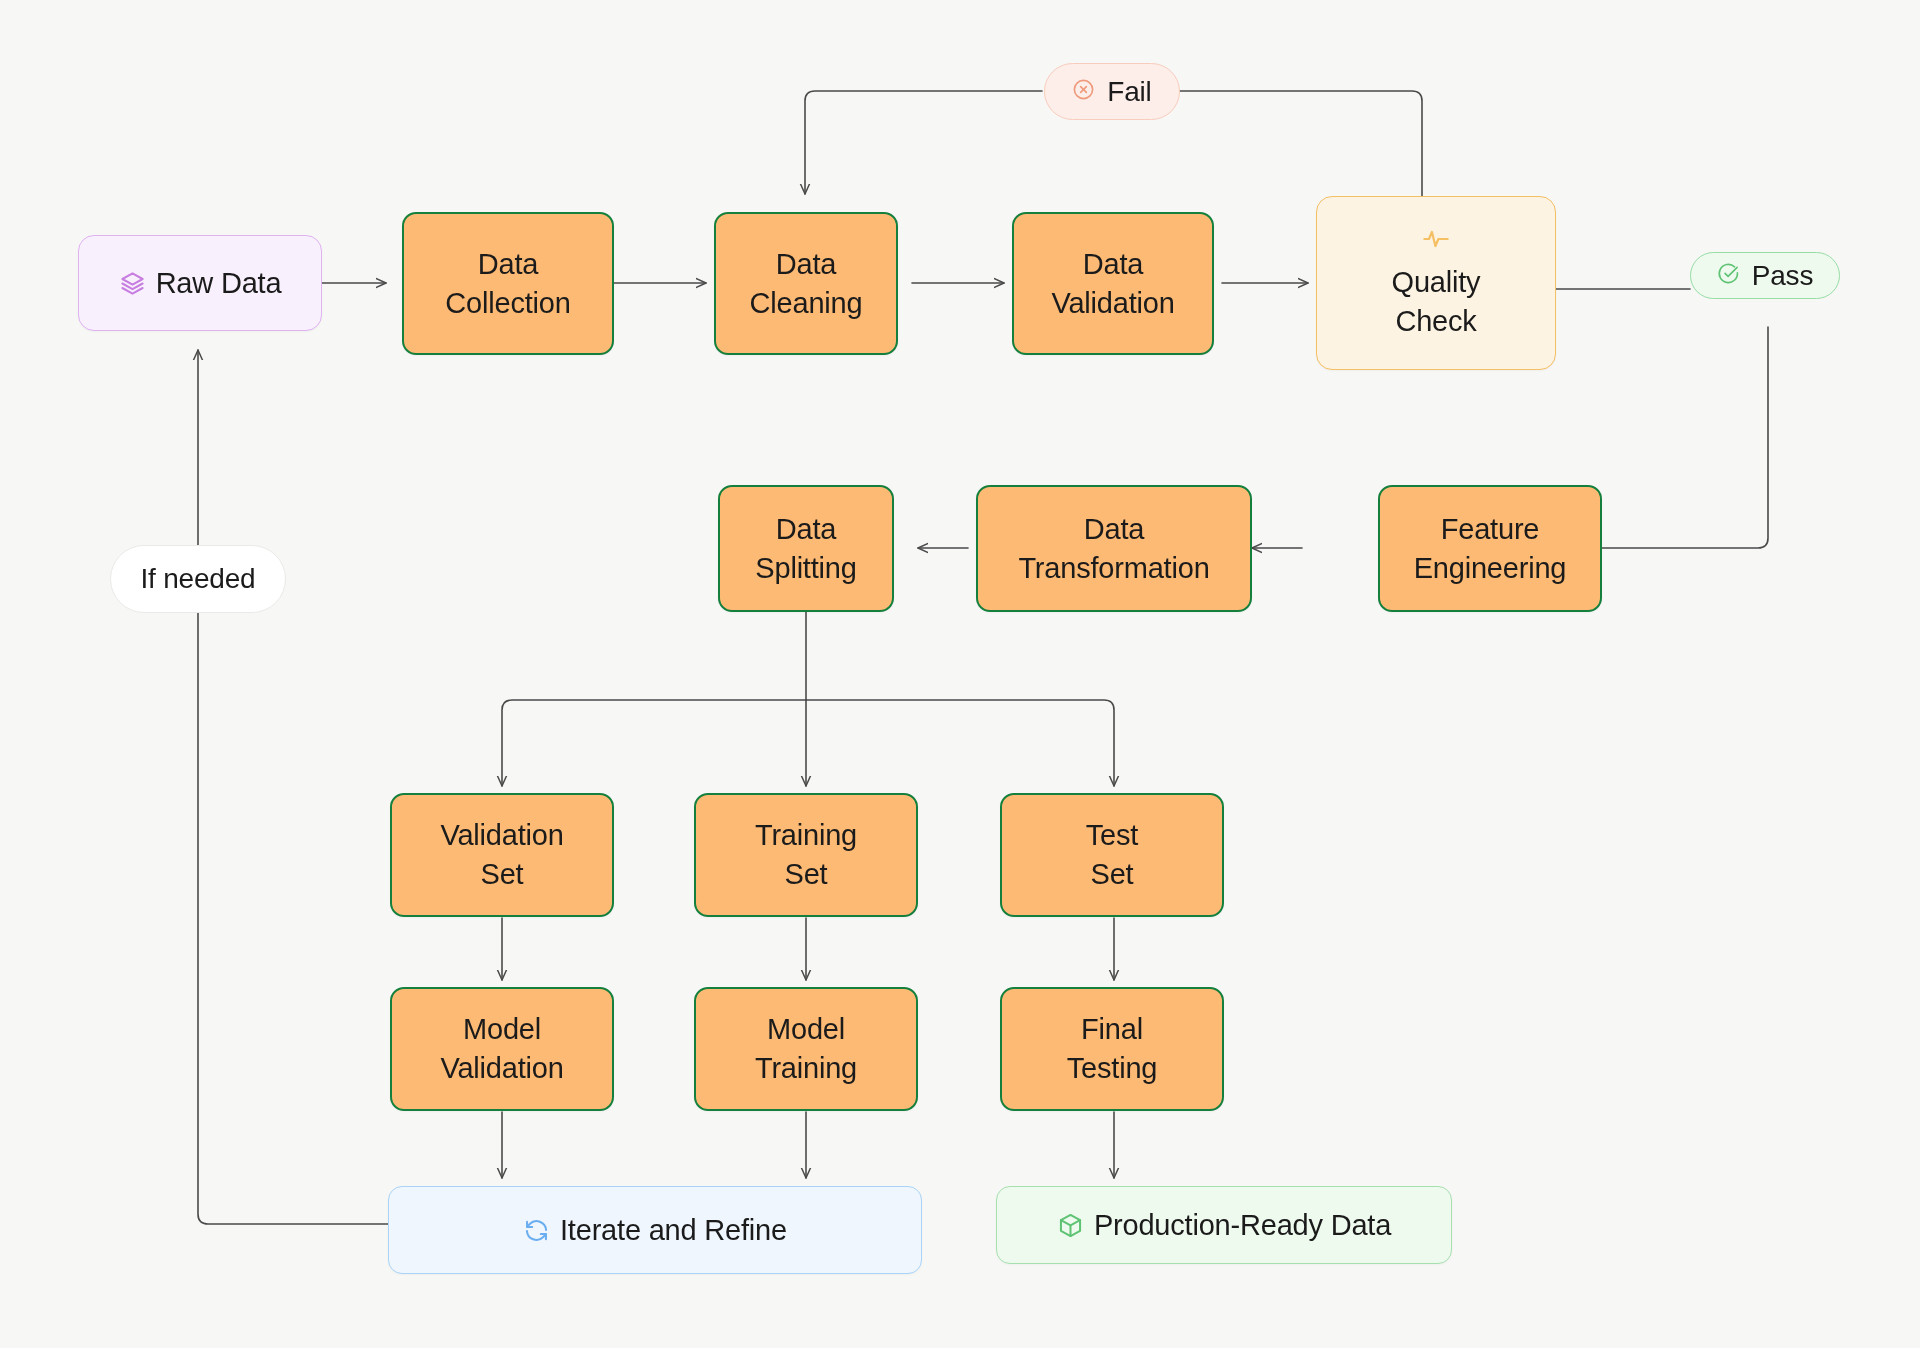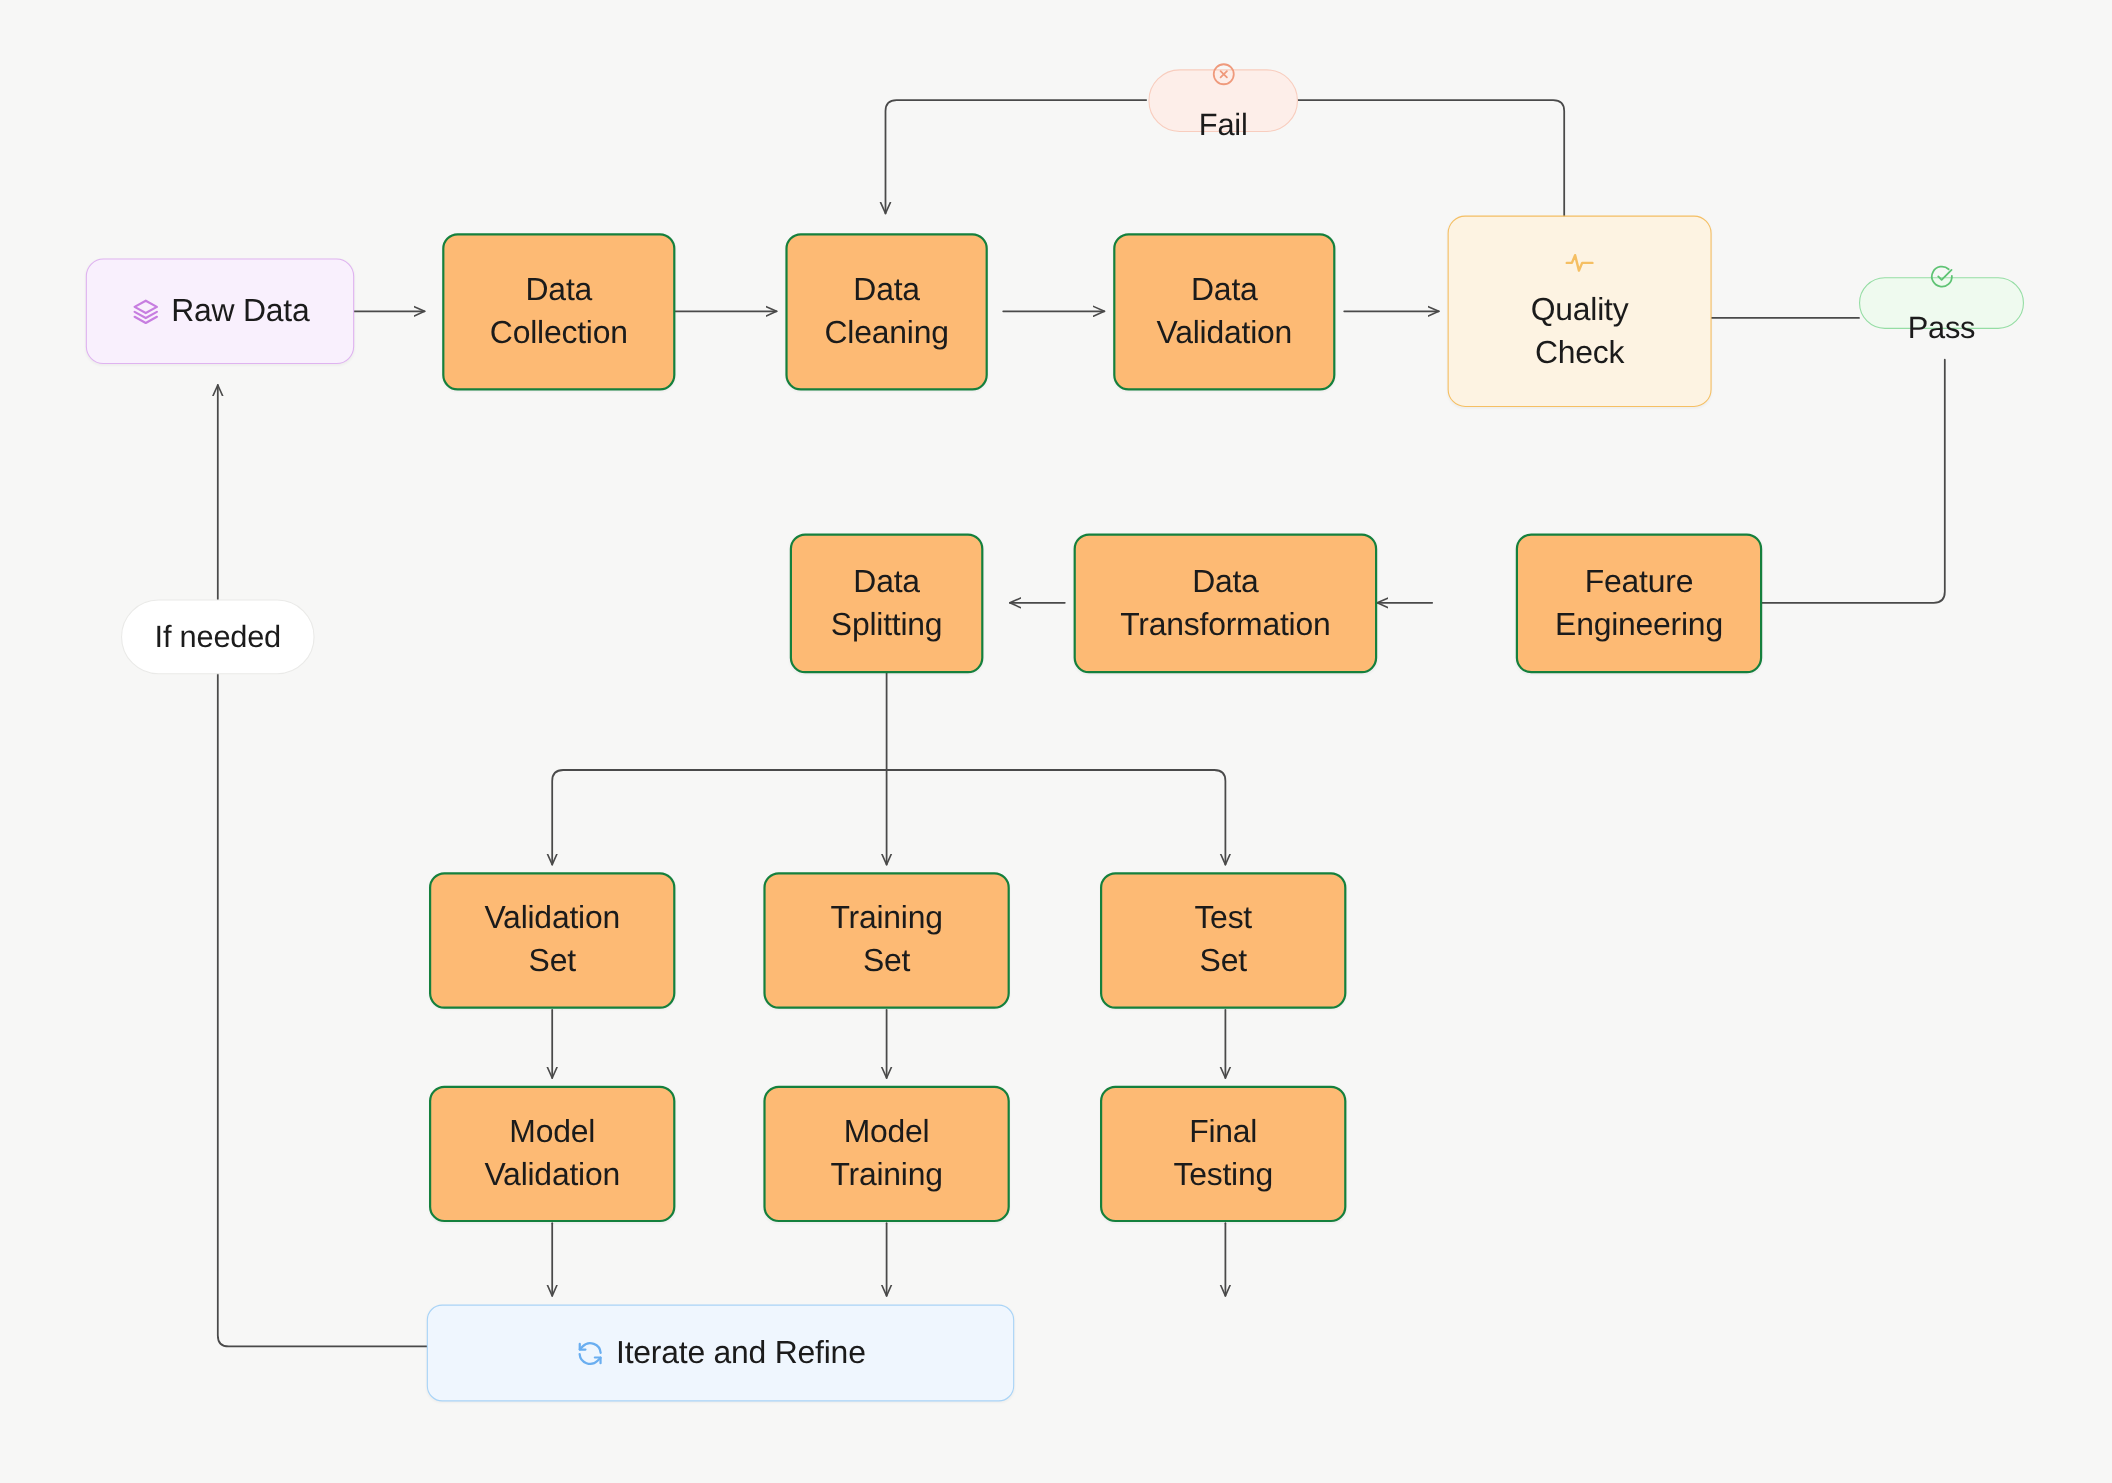--- a/index.html
+++ b/index.html
@@ -73,21 +73,21 @@
     display: inline-flex;
     align-items: center;
     justify-content: center;
     flex: 0 0 auto;
   }
   .node.stacked .nicon { margin-bottom: 10px; }
   .badge {
     position: absolute;
     box-sizing: border-box;
     display: flex;
-    flex-direction: column;
+    flex-direction: row;
     align-items: center;
     justify-content: center;
     gap: 12px;
     border-radius: 999px;
     font-size: 28px;
     color: #1b1b1b;
     letter-spacing: -0.2px;
   }
   .badge.fail { background: #fdeee9; border: 1.5px solid #f8cdbe; }
   .badge.pass { background: #effaef; border: 1.5px solid #95dda4; }
@@ -258,14 +258,24 @@
       <svg width="27" height="27" viewBox="0 0 24 24" fill="none" stroke="#6aaef0" stroke-width="1.8" stroke-linecap="round" stroke-linejoin="round">
         <path d="M20.5 11.5 A8.5 8.5 0 0 0 6 6.2 L3.6 8.6"></path>
           <path d="M3.6 4.2 L3.6 8.8 L8.2 8.8"></path>
         <path d="M3.5 12.5 A8.5 8.5 0 0 0 18 17.8 L20.4 15.4"></path>
           <path d="M20.4 19.8 L20.4 15.2 L15.8 15.2"></path>
       </svg>
     </span>
     <span>Iterate and Refine</span>
   </div>
 
+  <div class="node accent-green row-inline" style="left:996px; top:1186px; width:456px; height:78px;">
+    <span class="nicon">
+      <svg width="27" height="27" viewBox="0 0 24 24" fill="none" stroke="#5fc374" stroke-width="1.8" stroke-linecap="round" stroke-linejoin="round">
+        <path d="M12 2.6 L20.5 7.2 L20.5 16.8 L12 21.4 L3.5 16.8 L3.5 7.2 Z"></path>
+        <path d="M3.5 7.2 L12 11.9 L20.5 7.2"></path>
+          <path d="M12 11.9 L12 21.4"></path>
+      </svg>
+    </span>
+    <span>Production-Ready Data</span>
+  </div>
 
 </div>
 
 </body></html>

